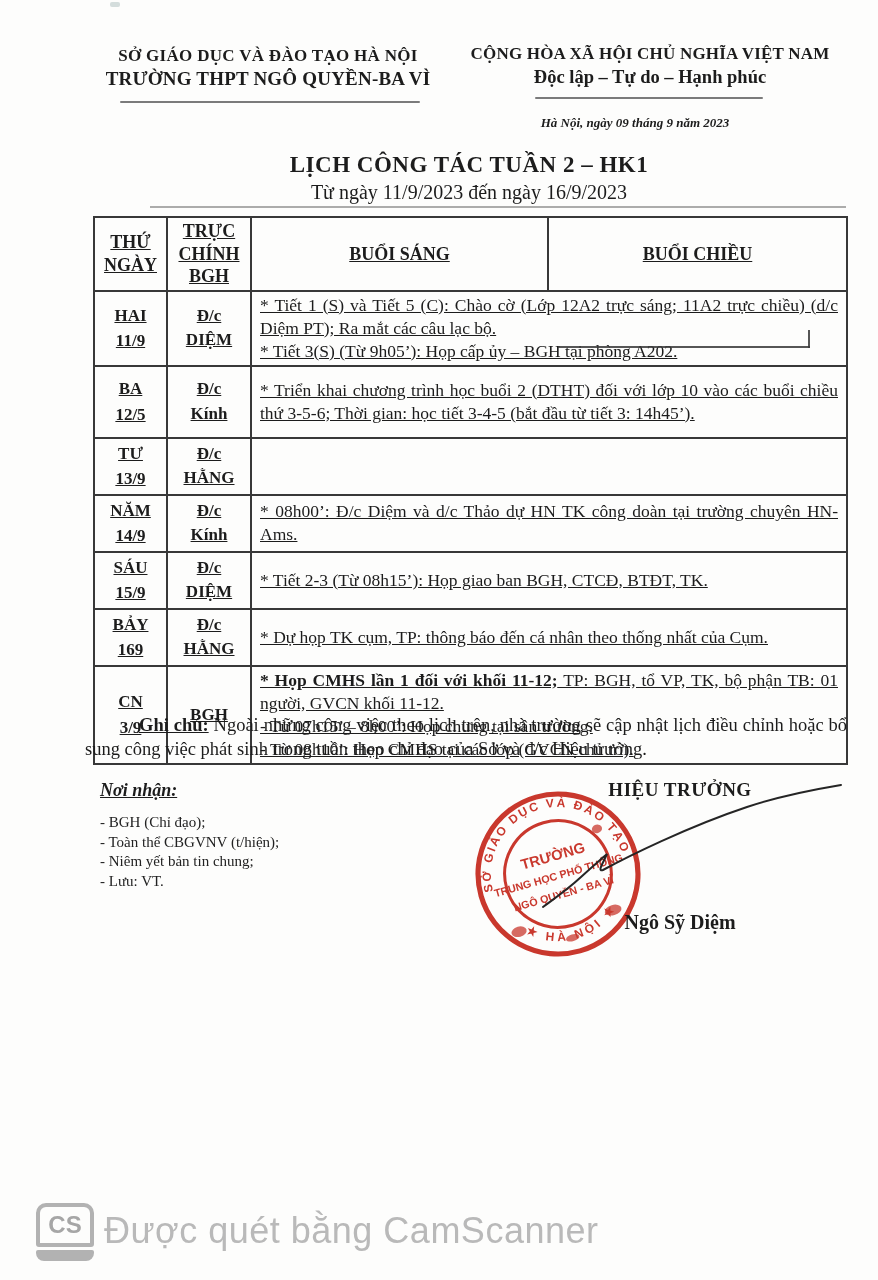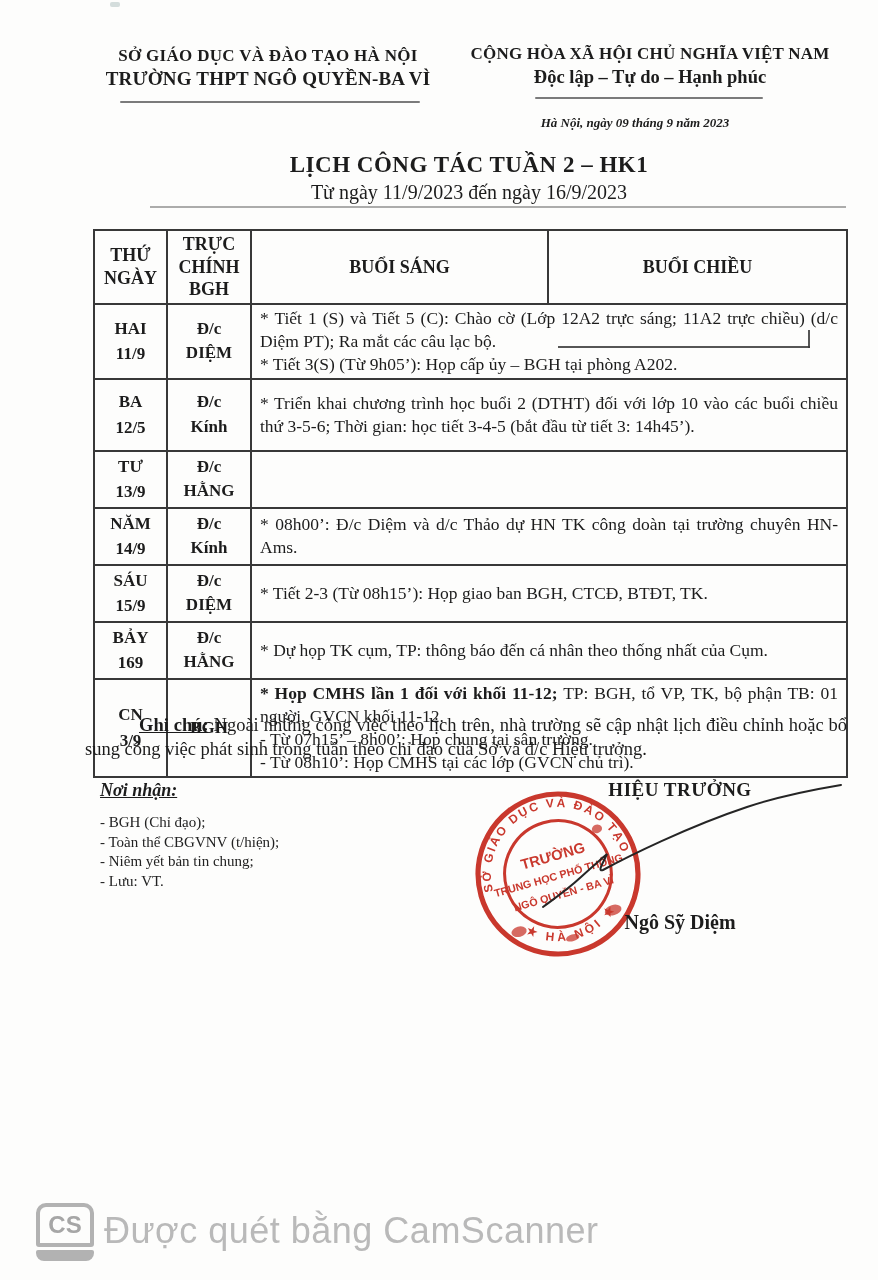--- a/index.html
+++ b/index.html
@@ -22,22 +22,22 @@
   .rule-right{left:535px; top:97px; width:228px; height:2px; background:#5a5a5a; opacity:.8; border-radius:1px;}
   .dateline{left:455px; top:115px; width:360px; text-align:center; font-style:italic; font-weight:bold; font-size:13px;}
 
   
   .doc-title{left:60px; top:152px; right:0; text-align:center; font-weight:bold; font-size:23px; letter-spacing:.5px;}
   .doc-subtitle{left:60px; top:181px; right:0; text-align:center; font-size:20px;}
   .streak{left:150px; top:206px; width:696px; height:2px; background:#4a4a4a; opacity:.45;}
 
   
   table.sched{
-    position:absolute; left:93px; top:229px; width:753px;
-    border-collapse:collapse; table-layout:fixed;
+    position:absolute; left:93px; top:216px; width:753px;
+    border-collapse:collapse; table-layout:fixed;text-decoration:underline;
   }
   table.sched th, table.sched td{
     border:2px solid #383838; padding:2px 8px; vertical-align:middle;
   }
   table.sched th{font-size:18px; font-weight:bold; text-align:center; padding:2px 4px; line-height:1.25;}
   td.daycell{font-weight:bold; font-size:17px; text-align:center; line-height:1.5; padding:2px;}
   td.dutycell{font-weight:bold; font-size:17px; text-align:center; line-height:1.45; padding:2px;}
   td.contentcell{font-size:17.5px; line-height:1.32; padding:3px 9px;}
   .cellpara{text-align:justify;}
   .cellline{text-align:left;}

